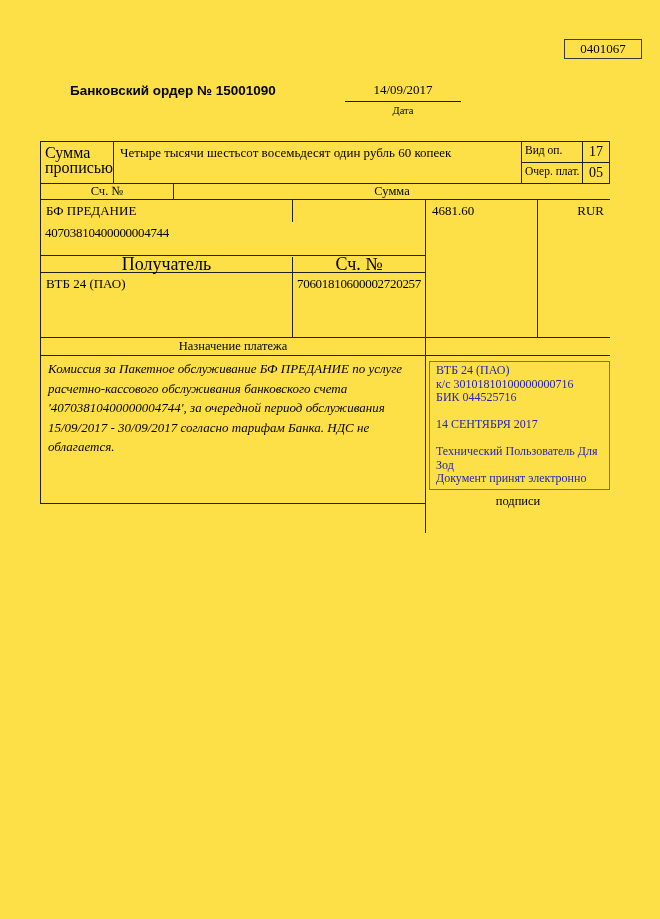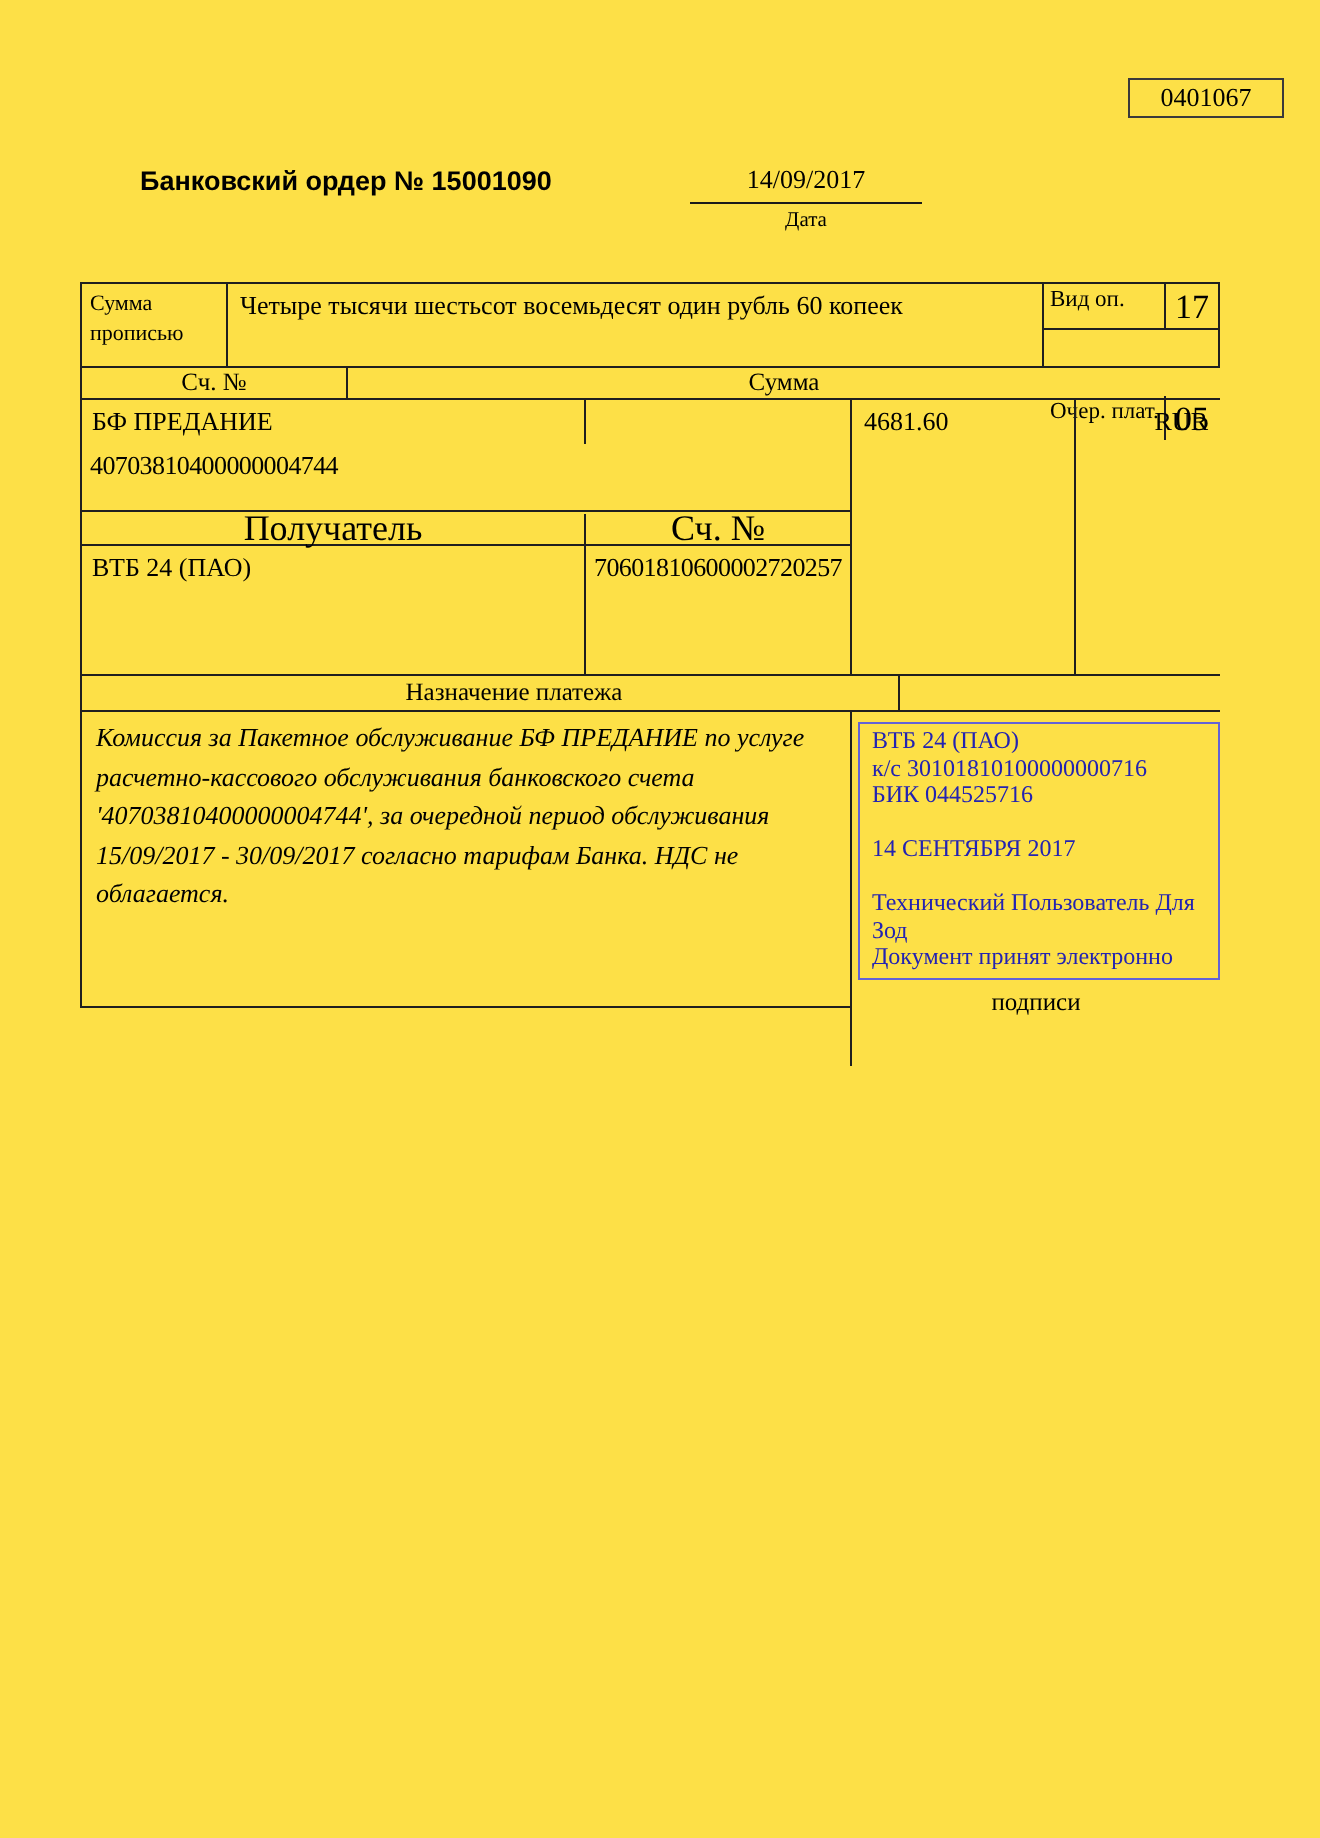--- a/index.html
+++ b/index.html
@@ -20,44 +20,44 @@
   
   .ordtable{position:absolute;left:40px;top:141px;width:570px;font-size:13px;}
   .bl{border-left:1px solid #1f1f1f;}
   .br{border-right:1px solid #1f1f1f;}
   .bt{border-top:1px solid #1f1f1f;}
   .bb{border-bottom:1px solid #1f1f1f;}
   .row{display:flex;}
   .ctr{text-align:center;}
 
   .rowA{height:43px;}
-  .words-label{width:73px;font-size:11px;line-height:15px;padding:3px 4px;}
+  .words-label{width:73px;font-size:16px;line-height:15px;padding:3px 4px;}
   .words-value{flex:1;padding:3px 6px;}
-  .opblock{width:88px;display:flex;flex-direction:column;gap:33px;}
+  .opblock{width:88px;display:flex;flex-direction:column;}
   .oprow{display:flex;flex:1;font-size:11.5px;}
   .oprow .lbl{width:61px;padding:2px 2px 0 3px;white-space:nowrap;}
-  .oprow .val{flex:1;text-align:center;padding-top:2px;font-size:17px;}
+  .oprow .val{flex:1;text-align:center;padding-top:2px;font-size:14px;}
 
   .rowB{height:16px;font-size:12.5px;line-height:14px;}
   .hc1{width:252px;}
   .hc2{width:133px;}
   .hc3{flex:1;}
 
   .groupCDE{height:138px;}
   .cde-left{width:385px;display:flex;flex-direction:column;}
   .payer-row{height:56px;display:flex;flex-direction:column;}
   .name-cell{width:252px;padding:3px 5px;}
   .acct-cell{flex:1;padding:3px 2px 0 4px;white-space:nowrap;letter-spacing:-0.3px;}
   .recv-hdr{height:17px;display:flex;font-size:18px;line-height:15px;align-items:flex-end;}
   .recv-row{flex:1;display:flex;}
   .cde-right{width:185px;display:flex;}
   .amt-cell{width:112px;padding:3px 6px;}
   .cur-cell{flex:1;padding:3px 6px;text-align:right;}
 
-  .rowF{height:18px;font-size:12.5px;line-height:16px;padding-left:24px;}
+  .rowF{height:18px;font-size:12.5px;line-height:16px;}
   .purpose-hdr{width:385px;}
   .rowF .spacer{flex:1;}
 
   .rowG{display:flex;align-items:flex-start;}
   .purpose-cell{width:385px;height:148px;padding:3px 7px;line-height:19.5px;font-style:italic;}
   .marks-cell{width:185px;height:177px;border-left:1px solid #1f1f1f;}
   .marks-title{text-align:center;font-size:12.5px;margin-top:3px;}
   .stamp{margin:5px 0 0 3px;width:181px;border:1px solid #6363d6;
          color:#2323b2;font-size:12px;line-height:13.5px;padding:2px 2px 3px 6px;}
   .stamp-line{min-height:13.5px;white-space:nowrap;}

